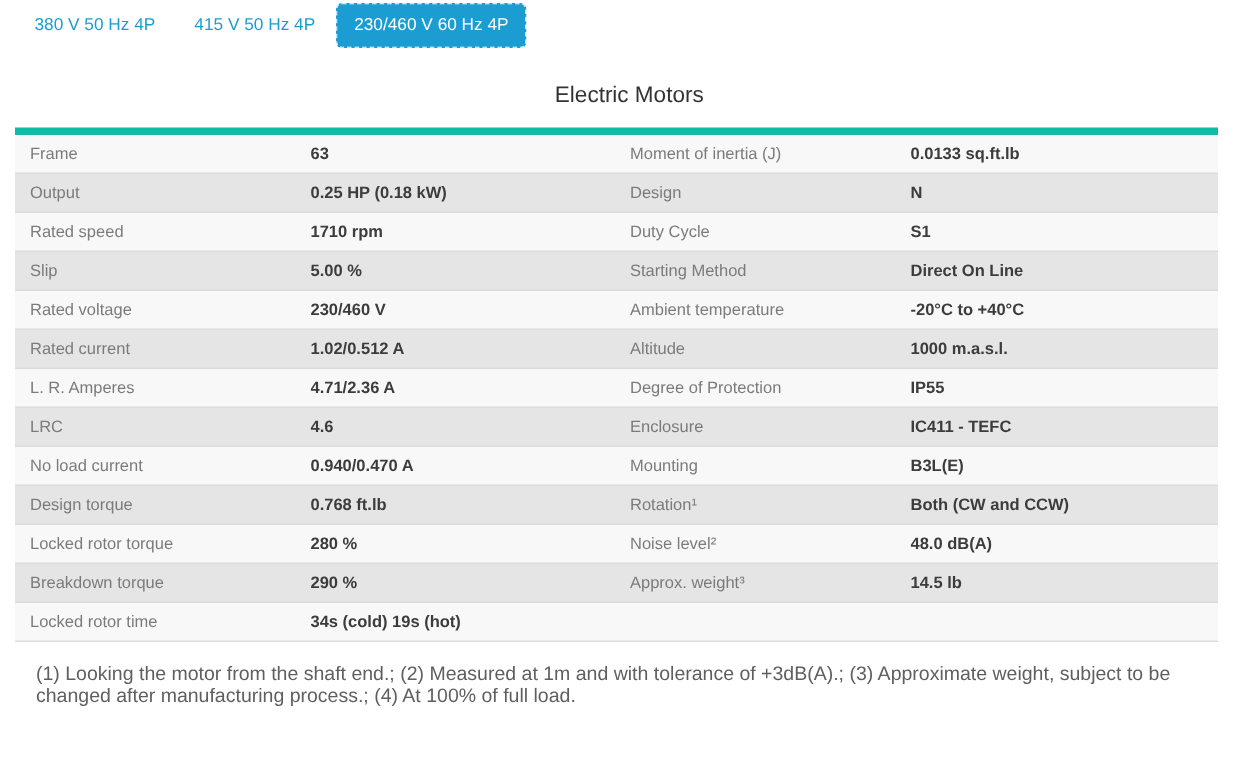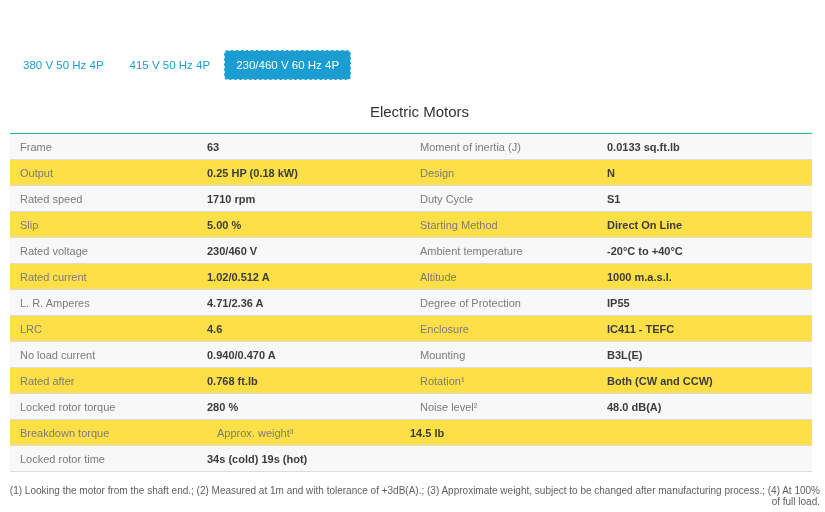--- a/index.html
+++ b/index.html
@@ -9,21 +9,20 @@
     height: 512px;
     overflow: hidden;
     font-family: "Liberation Sans", sans-serif;
     color: #3c3c3c;
   }
   .tabs {
     display: flex;
     align-items: stretch;
     padding: 2px 0 0 11px;
     gap: 2px;
-    margin-top: 48px;
   }
   .tab {
     font-family: "Liberation Sans", sans-serif;
     font-size: 11.5px;
     color: var(--accent, #1b9dd2);
     background: transparent;
     border: 1px dashed transparent;
     border-radius: 4px;
     padding: 7px 11px;
     cursor: pointer;
@@ -36,50 +35,50 @@
   }
   .title {
     font-size: 15px;
     font-weight: 500;
     color: #333333;
     margin: 23px 0 13px 14px;
     text-align: center;
   }
   .spec-table {
     margin: 0 13px 0 10px;
-    border-top: 1px solid #14b8a6;
+    border-top: 5px solid #14b8a6;
   }
   .spec-row {
     display: grid;
     grid-template-columns: 197px 203px 197px 1fr;
     align-items: center;
     height: 26px;
     border-bottom: 1px solid #dcdcdc;
-    background: #fde047;
+    background: #e5e5e5;
   }
   .spec-row:nth-child(odd) { background: #f8f8f8; }
   .spec-label {
     color: #7b7b7b;
     font-size: 11px;
     padding-left: 10px;
     white-space: nowrap;
     overflow: hidden;
   }
   .spec-value {
     color: #3c3c3c;
     font-size: 11px;
     font-weight: bold;
     white-space: nowrap;
     overflow: hidden;
   }
   .footnote {
-    text-align: right;
-    font-size: 10px;
+    font-size: 13px;
     color: #5f5f5f;
     margin: 13px 5px 0 0;
+    padding-left: 24px;
   }
 </style>
 </head>
 <body>
 
 <div class="tabs" id="tabs">
     <button class="tab">380 V 50 Hz 4P</button>
     <button class="tab">415 V 50 Hz 4P</button>
     <button class="tab active">230/460 V 60 Hz 4P</button>
   </div>
@@ -135,33 +134,34 @@
       <div class="spec-label">Enclosure</div>
       <div class="spec-value">IC411 - TEFC</div>
     </div>
     <div class="spec-row">
       <div class="spec-label">No load current</div>
       <div class="spec-value">0.940/0.470 A</div>
       <div class="spec-label">Mounting</div>
       <div class="spec-value">B3L(E)</div>
     </div>
     <div class="spec-row">
-      <div class="spec-label">Rated after</div>
+      <div class="spec-label">Design torque</div>
       <div class="spec-value">0.768 ft.lb</div>
       <div class="spec-label">Rotation¹</div>
       <div class="spec-value">Both (CW and CCW)</div>
     </div>
     <div class="spec-row">
       <div class="spec-label">Locked rotor torque</div>
       <div class="spec-value">280 %</div>
       <div class="spec-label">Noise level²</div>
       <div class="spec-value">48.0 dB(A)</div>
     </div>
     <div class="spec-row">
       <div class="spec-label">Breakdown torque</div>
+      <div class="spec-value">290 %</div>
       <div class="spec-label">Approx. weight³</div>
       <div class="spec-value">14.5 lb</div>
     </div>
     <div class="spec-row">
       <div class="spec-label">Locked rotor time</div>
       <div class="spec-value">34s (cold) 19s (hot)</div>
       <div class="spec-label"></div>
       <div class="spec-value"></div>
     </div>
   </div>

